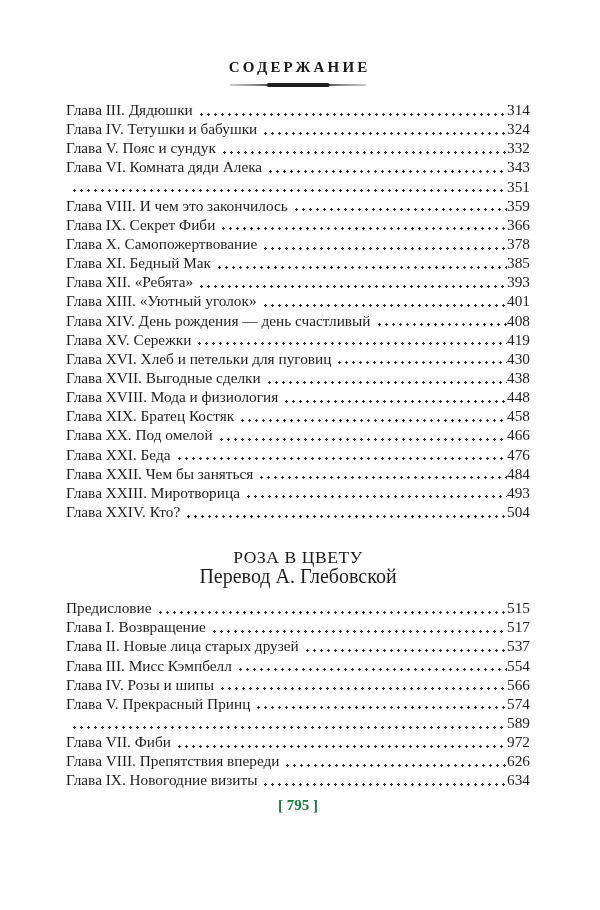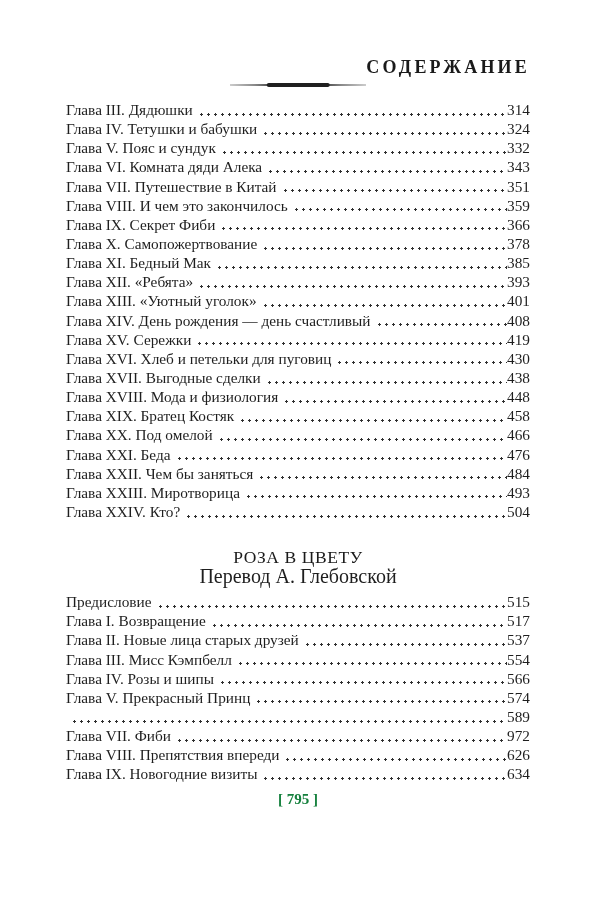--- a/index.html
+++ b/index.html
@@ -16,22 +16,22 @@
   }
   .page {
     box-sizing: border-box;
     width: 600px;
     height: 910px;
     padding: 60px 70px 0 66px;
   }
 
   
   .header-title {
-    text-align: right;
-    font-size: 18px;
+    text-align: center;
+    font-size: 15px;
     font-weight: bold;
     letter-spacing: 3.2px;
     line-height: 15px;
     color: #1a1a1a;
     text-indent: 3.2px; 
   }
   .ornament {
     position: relative;
     width: 136px;
     height: 5px;
@@ -49,21 +49,21 @@
     left: 50%;
     transform: translateX(-50%);
     width: 46%;
     height: 4px;
     background: #202020;
     border-radius: 2px;
   }
 
   
   .toc-list { margin-top: 13px; }
-  .toc-list.list2 { margin-top: 6px; text-align: right; }
+  .toc-list.list2 { margin-top: 12px; text-align: right; }
   .toc-row {
     display: flex;
     align-items: stretch;
     height: 19.15px;
     line-height: 19.15px;
     font-size: 15.3px;
     white-space: nowrap;
   }
   .toc-title { flex: none; }
   .toc-dots {
@@ -134,21 +134,20 @@
         <span class="toc-page">332</span>
       </div>
 
       <div class="toc-row">
         <span class="toc-title">Глава VI. Комната дяди Алека</span>
         <span class="toc-dots"></span>
         <span class="toc-page">343</span>
       </div>
 
       <div class="toc-row">
-        <span class="toc-title">Глава VII. Путешествие в Китай</span>
         <span class="toc-dots"></span>
         <span class="toc-page">351</span>
       </div>
 
       <div class="toc-row">
         <span class="toc-title">Глава VIII. И чем это закончилось</span>
         <span class="toc-dots"></span>
         <span class="toc-page">359</span>
       </div>
 

